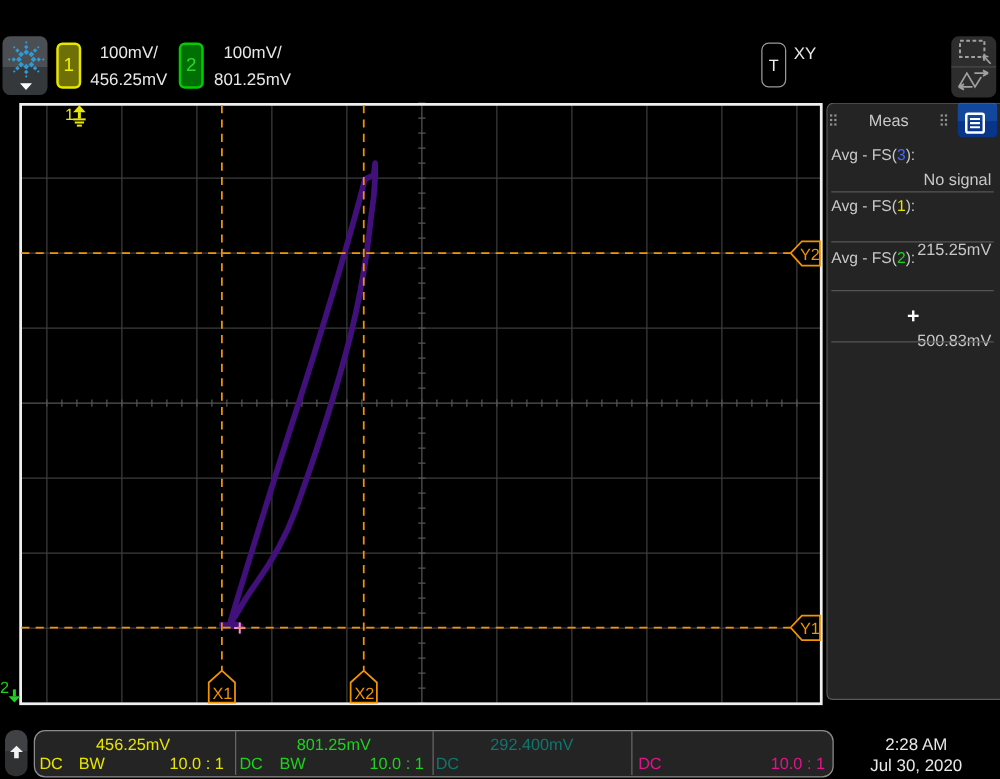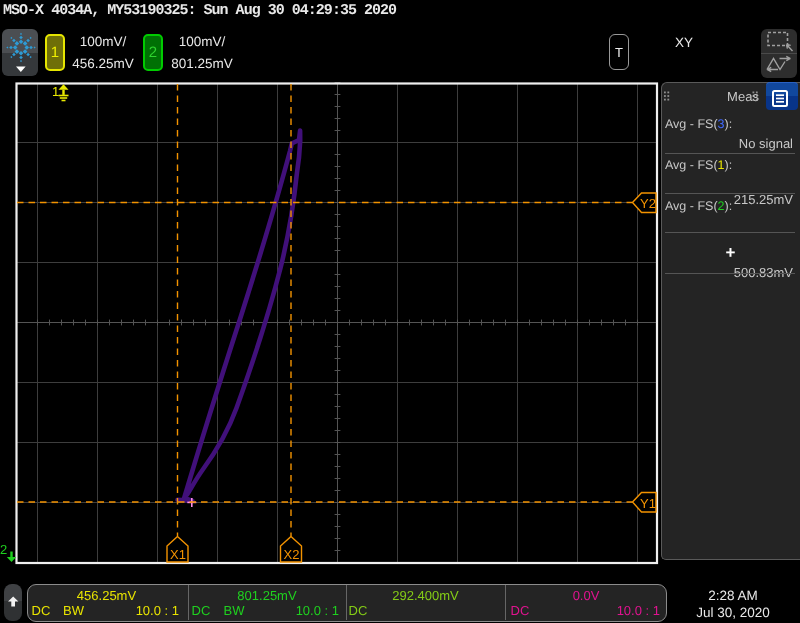--- a/index.html
+++ b/index.html
@@ -12,43 +12,42 @@
   
   #logo{left:2px;top:29px;width:36px;height:47px;border-radius:6px;
     background:linear-gradient(#4b4e52 0 52%,#35383b 52% 100%);}
   .chbtn{width:16px;height:33px;border-radius:5px;text-align:center;
     font-size:15px;line-height:34px;}
   #ch1b{left:45px;top:34px;border:2px solid #e6e600;background:#6f6f08;color:#f0f000;}
   #ch2b{left:143px;top:34px;border:2px solid #0c0;background:#007004;color:#2fd32f;}
   .wtx{color:#e8e8e8;font-size:13.5px;text-align:center;width:80px;}
   #tbtn{left:609px;top:34px;width:18px;height:34px;border:1px solid #999;border-radius:6px;
     color:#eee;font-size:13px;text-align:center;line-height:36px;}
-  #xy{left:635px;top:34.5px;color:#e8e8e8;font-size:13.5px;margin-left:40px;}
+  #xy{left:635px;top:34.5px;color:#e8e8e8;font-size:13.5px;}
   #tools{left:761px;top:29px;width:36px;height:49px;border-radius:6px;background:#2d2d2d;}
   
   #meas{left:661px;top:82px;width:139px;height:478px;background:#242424;
     border:1px solid #5a5a5a;border-right:none;border-radius:6px 0 0 5px;box-sizing:border-box;}
   #mbtn{left:766px;top:82px;width:32px;height:28px;border-radius:4px;
     background:linear-gradient(#11489e 0 50%,#083489 50% 100%);border-top:1px solid #2a62c4;box-sizing:border-box;}
   .mlab{left:665px;color:#c8c8c8;font-size:12.5px;}
   .mval{color:#c8c8c8;font-size:13px;right:7px;text-align:right;}
   .msep{left:665px;width:130px;height:1px;background:#555;}
   
   #upbtn{left:4px;top:584px;width:18px;height:37px;background:linear-gradient(#3f4144 0 46%,#2f3133 46%);border-radius:8px;}
   #bbox{left:27px;top:584px;width:640px;height:37.5px;background:#242424;
     border:1.5px solid #8c8c8c;border-radius:9px;box-sizing:border-box;}
   .bsep{top:585px;width:1px;height:35px;background:#666;}
   .bt{font-size:13px;}
   .time{color:#e8e8e8;font-size:13.5px;text-align:center;}
-  .yel{color:#e8e400;} .grn{color:#1fd01f;} .blu{color:#84cc16;} .mag{color:#e0138f;}
+  .yel{color:#e8e400;} .grn{color:#1fd01f;} .blu{color:#0f766e;} .mag{color:#e0138f;}
 </style>
 </head>
 <body>
 <div id="screen">
-  <div class="abs" id="title">MSO-X 4034A, MY53190325: Sun Aug 30 04:29:35 2020</div>
 
   <svg class="abs" style="left:0;top:0" width="800" height="623" viewBox="0 0 800 623">
     <g stroke="#3d3d3d" stroke-width="1">
       <line x1="37.5" y1="84" x2="37.5" y2="562"></line>
       <line x1="97.5" y1="84" x2="97.5" y2="562"></line>
       <line x1="157.5" y1="84" x2="157.5" y2="562"></line>
       <line x1="217.5" y1="84" x2="217.5" y2="562"></line>
       <line x1="277.5" y1="84" x2="277.5" y2="562"></line>
       <line x1="397.5" y1="84" x2="397.5" y2="562"></line>
       <line x1="457.5" y1="84" x2="457.5" y2="562"></line>
@@ -269,21 +268,21 @@
         <rect x="3.4" y="4.1" width="1.8" height="1.8"></rect>
         <rect x="3.4" y="7.7" width="1.8" height="1.8"></rect>
         <rect x="88.5" y="0.5" width="1.8" height="1.8"></rect>
         <rect x="88.5" y="4.1" width="1.8" height="1.8"></rect>
         <rect x="88.5" y="7.7" width="1.8" height="1.8"></rect>
         <rect x="91.9" y="0.5" width="1.8" height="1.8"></rect>
         <rect x="91.9" y="4.1" width="1.8" height="1.8"></rect>
         <rect x="91.9" y="7.7" width="1.8" height="1.8"></rect>
       </g>
   </svg>
-  <div class="abs" style="left:661px;top:88.5px;width:100px;color:#c8c8c8;font-size:13px;text-align:center;margin-left:32px;">Meas</div>
+  <div class="abs" style="left:661px;top:88.5px;width:100px;color:#c8c8c8;font-size:13px;text-align:center;">Meas</div>
   <div class="abs" id="mbtn">
     <svg width="30" height="27" viewBox="0 0 30 27">
       <rect x="7" y="8" width="14" height="15" rx="1.5" fill="none" stroke="#fff" stroke-width="2"></rect>
       <line x1="10" y1="12.2" x2="18" y2="12.2" stroke="#fff" stroke-width="1.7"></line>
       <line x1="10" y1="15.5" x2="18" y2="15.5" stroke="#fff" stroke-width="1.7"></line>
       <line x1="10" y1="18.8" x2="18" y2="18.8" stroke="#fff" stroke-width="1.7"></line>
     </svg>
   </div>
   <div class="abs mlab" style="top:117px;">Avg - FS(<span style="color:#4169ff">3</span>):</div>
   <div class="abs mval" style="top:136px;">No signal</div>
@@ -314,20 +313,19 @@
   <div class="abs bt yel" style="left:28px;top:602.5px;width:151px;text-align:right;">10.0 : 1</div>
 
   <div class="abs bt grn" style="left:188px;top:587.5px;width:158px;text-align:center;">801.25mV</div>
   <div class="abs bt grn" style="left:191.5px;top:602.5px;">DC</div>
   <div class="abs bt grn" style="left:223.5px;top:602.5px;">BW</div>
   <div class="abs bt grn" style="left:188px;top:602.5px;width:151px;text-align:right;">10.0 : 1</div>
 
   <div class="abs bt blu" style="left:346px;top:587.5px;width:159px;text-align:center;">292.400mV</div>
   <div class="abs bt blu" style="left:348.5px;top:602.5px;">DC</div>
 
-  <div class="abs bt mag" style="left:505px;top:587.5px;width:162px;text-align:center;">0.0V</div>
   <div class="abs bt mag" style="left:510.5px;top:602.5px;">DC</div>
   <div class="abs bt mag" style="left:505px;top:602.5px;width:155px;text-align:right;">10.0 : 1</div>
 
   <div class="abs time" style="left:673px;top:588px;width:120px;">2:28 AM</div>
   <div class="abs time" style="left:673px;top:605px;width:120px;">Jul 30, 2020</div>
 
 </div>
 
 </body></html>

